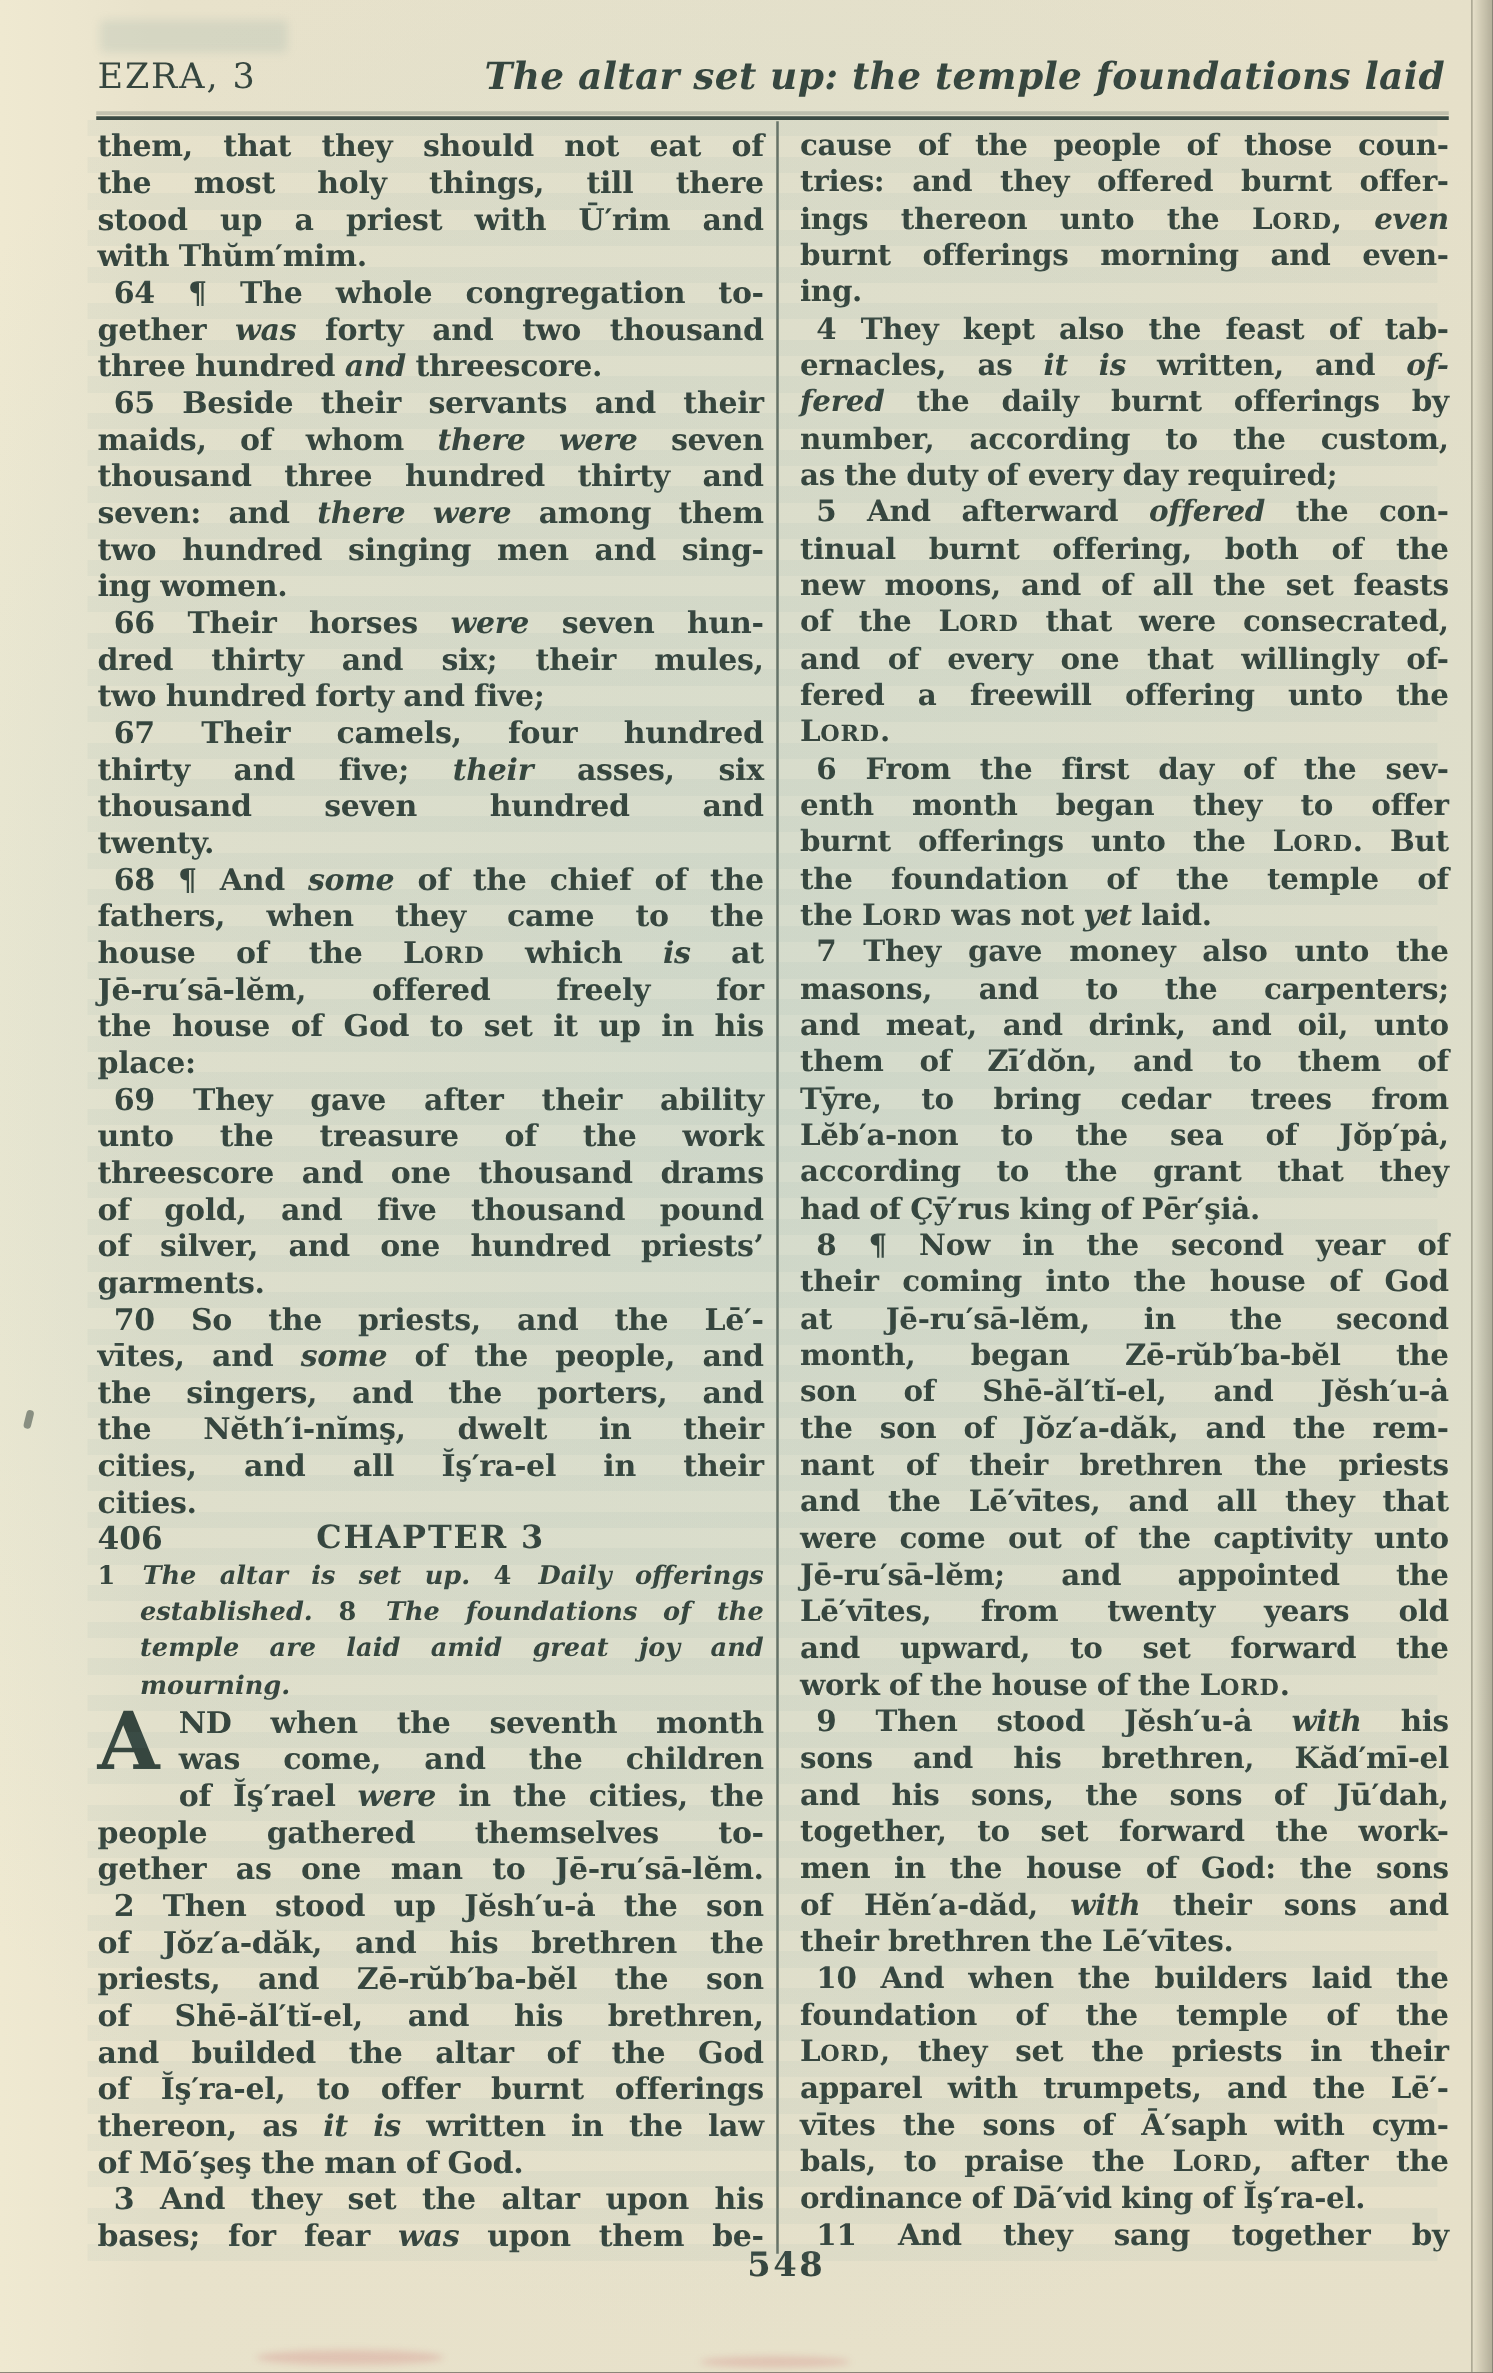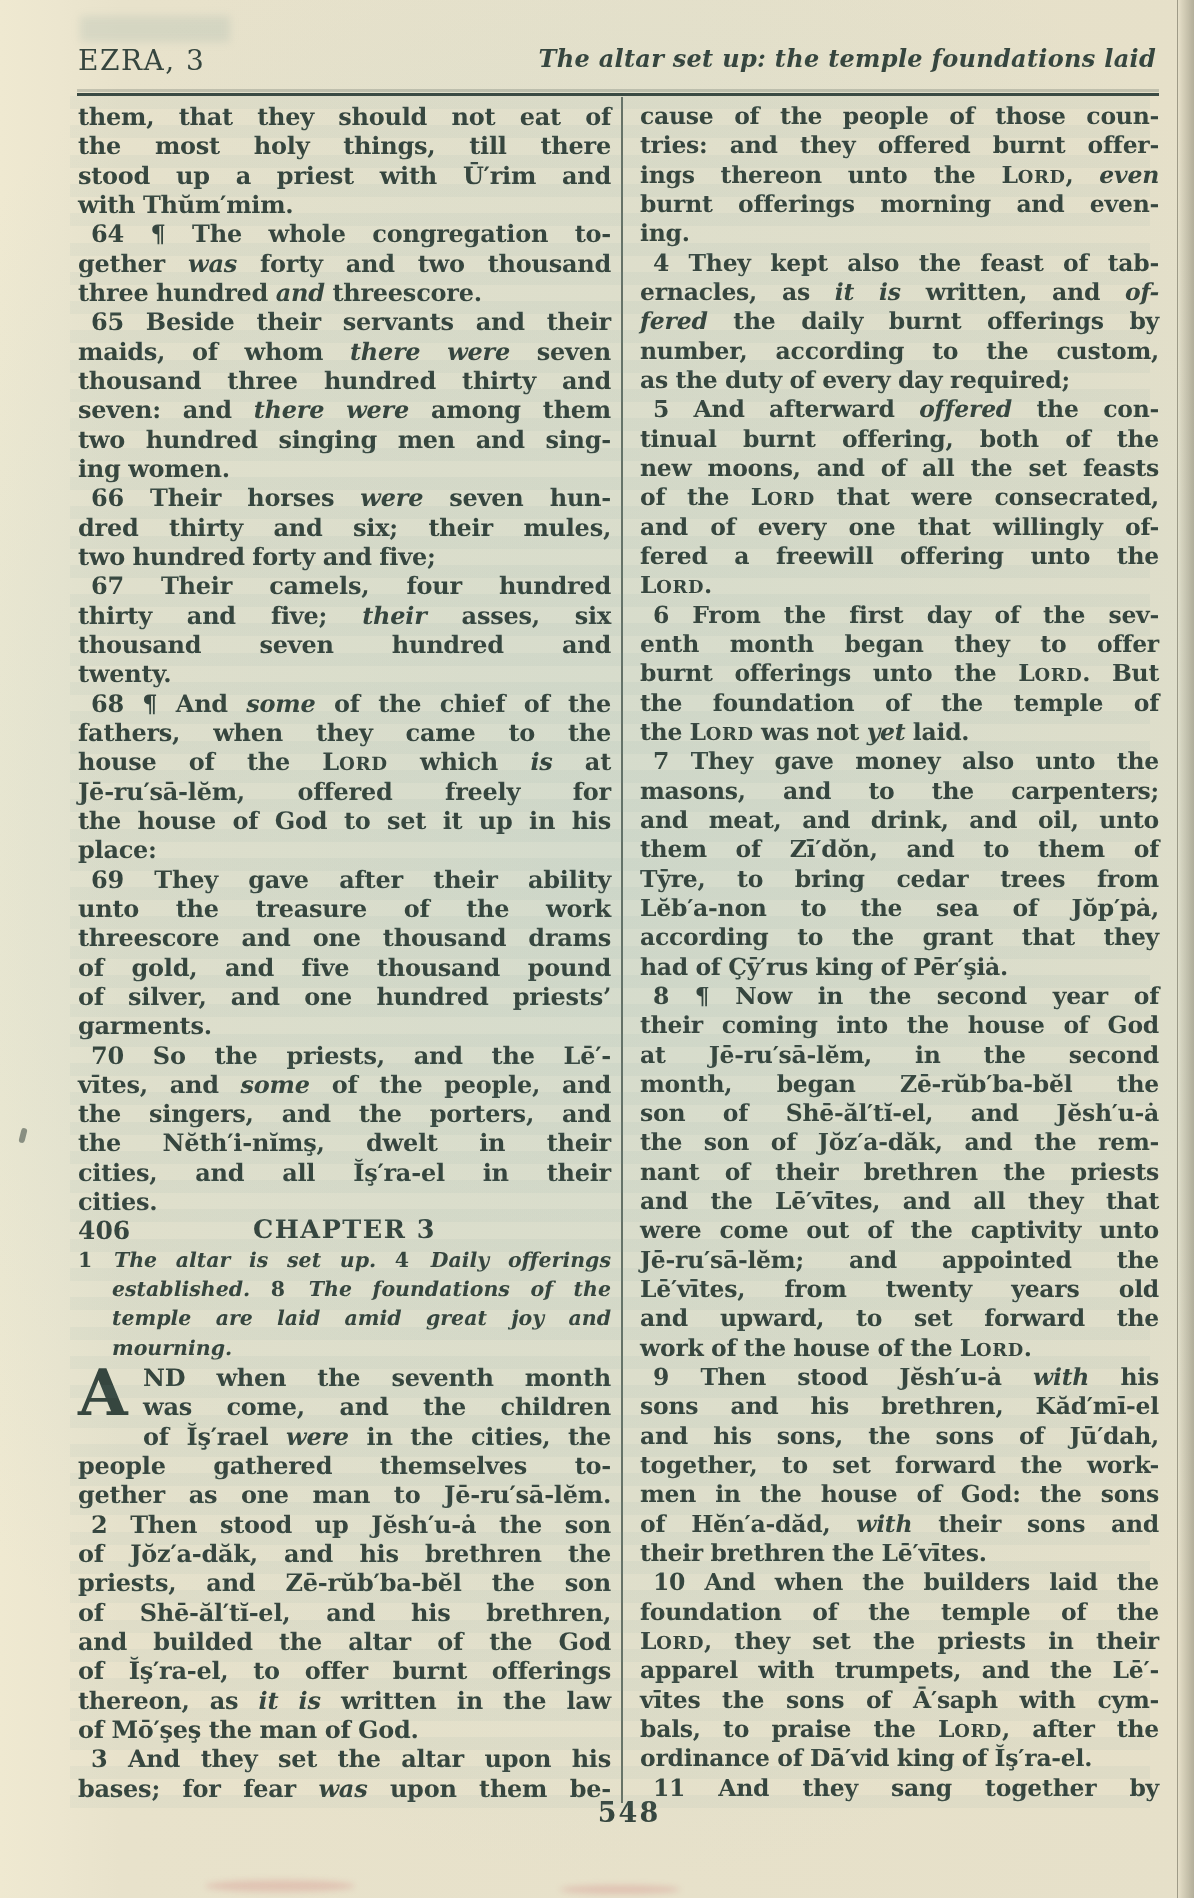--- a/index.html
+++ b/index.html
@@ -18,21 +18,21 @@
     content:"";position:absolute;left:70px;top:96px;right:44px;bottom:86px;
     background:repeating-linear-gradient(180deg, rgba(110,150,150,.065) 0 13px, rgba(110,150,150,0) 13px 29.3px);
     pointer-events:none;
   }
   .book-header{
     position:absolute;left:78px;top:44px;
     font-size:28px;font-weight:normal;letter-spacing:1.5px;
   }
   .running-head{
     position:absolute;right:38px;top:44px;
-    font-size:24px;font-style:italic;font-weight:bold;letter-spacing:.3px;
+    font-size:30px;font-style:italic;font-weight:bold;letter-spacing:.3px;
   }
   .head-rule{
     position:absolute;left:77px;top:93px;width:1082px;height:3px;
     background:#3a4a43;box-shadow:0 -4px 0 rgba(58,74,67,.22);
   }
   .col-divider{
     position:absolute;left:621px;top:97px;width:2px;height:1706px;
     background:rgba(54,70,63,.72);
   }
   .col{

